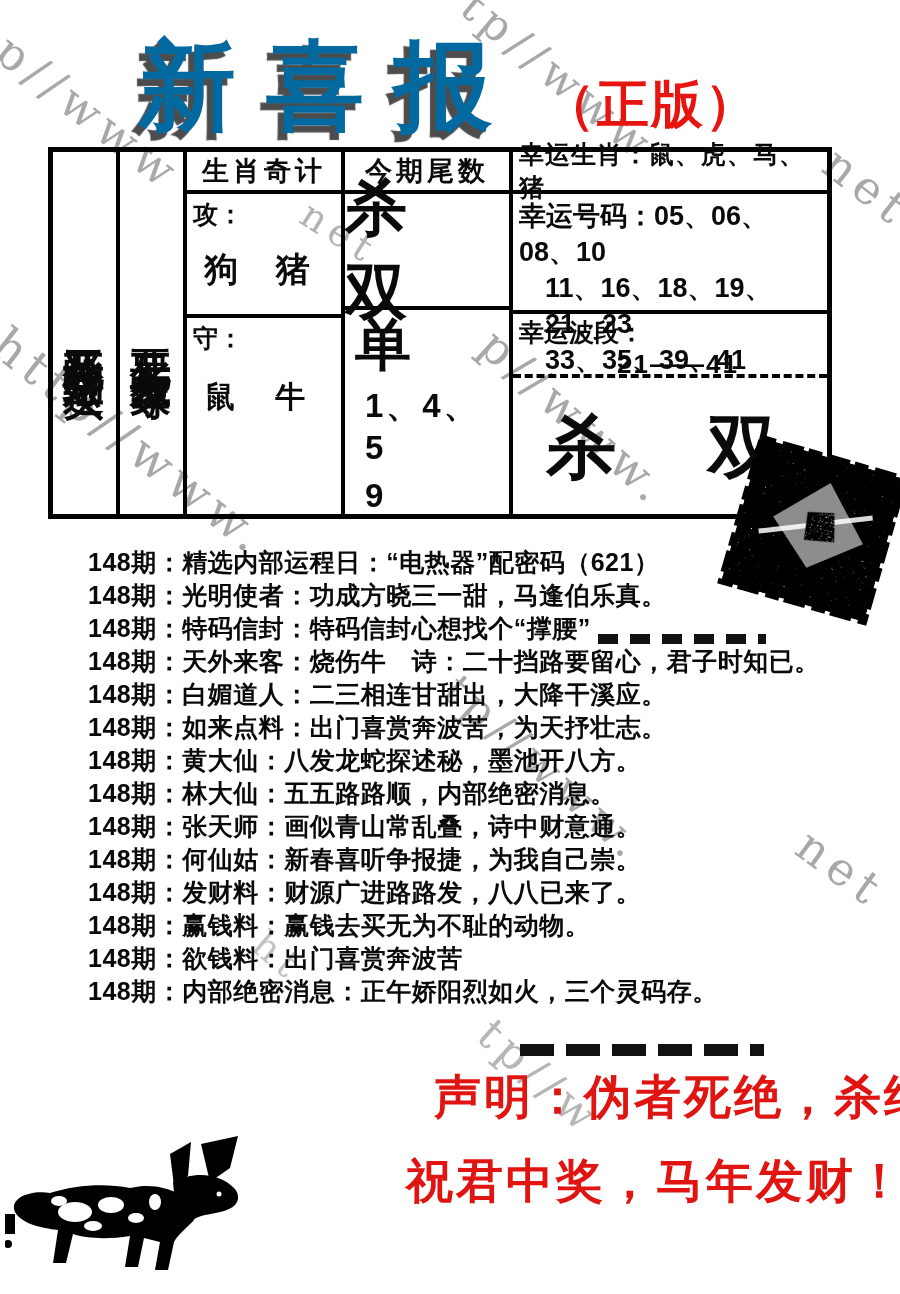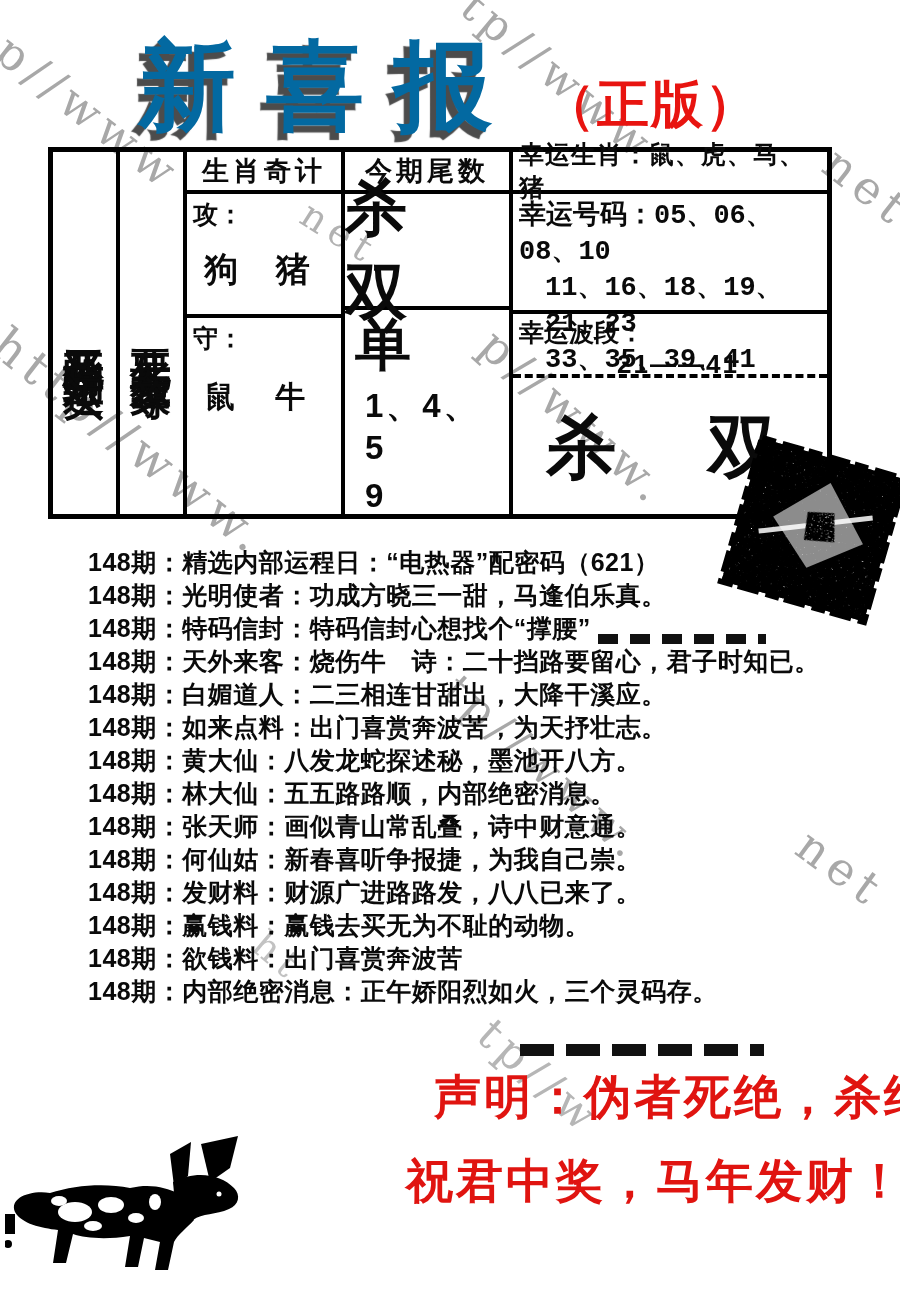--- a/index.html
+++ b/index.html
@@ -34,21 +34,21 @@
   .defend{padding:4px 6px;}
   .dline{font-size:30px;font-weight:900;letter-spacing:16px;margin:22px 0 0 12px;}
   .killcell{height:112px;border-bottom:4px solid #000;display:flex;align-items:center;
             justify-content:center;font-size:62px;font-weight:900;letter-spacing:24px;}
   .oddcell{padding:6px 10px;}
   .oddword{font-size:56px;font-weight:900;line-height:58px;}
   .tailnums{font-size:33px;font-weight:900;margin:10px 0 0 10px;letter-spacing:3px;}
   .luckyrow1{height:38px;border-bottom:4px solid #000;display:flex;align-items:center;
              padding-left:6px;font-size:25px;font-weight:900;letter-spacing:1px;}
   .luckyrow2{height:112px;border-bottom:4px solid #000;padding:4px 4px 0 6px;
-             font-size:27px;font-weight:900;line-height:36px;font-family:Liberation Mono, monospace;}
+             font-size:27px;font-weight:900;line-height:36px;}
   .ind{margin-left:26px;}
   .luckyrow3{height:58px;border-bottom:4px dashed #000;padding:2px 6px 0 6px;}
   .wavelabel{font-size:25px;font-weight:900;}
   .wavevalue{font-size:26px;font-weight:900;margin:0 0 0 98px;letter-spacing:2px;}
   .luckyrow4{height:140px;display:flex;align-items:center;justify-content:center;
              font-size:70px;font-weight:900;letter-spacing:36px;padding-left:20px;}
   
   .tips{position:absolute;left:88px;top:546px;width:800px;}
   .tipline{font-size:25px;font-weight:700;line-height:33px;white-space:nowrap;
            letter-spacing:0.5px;}

